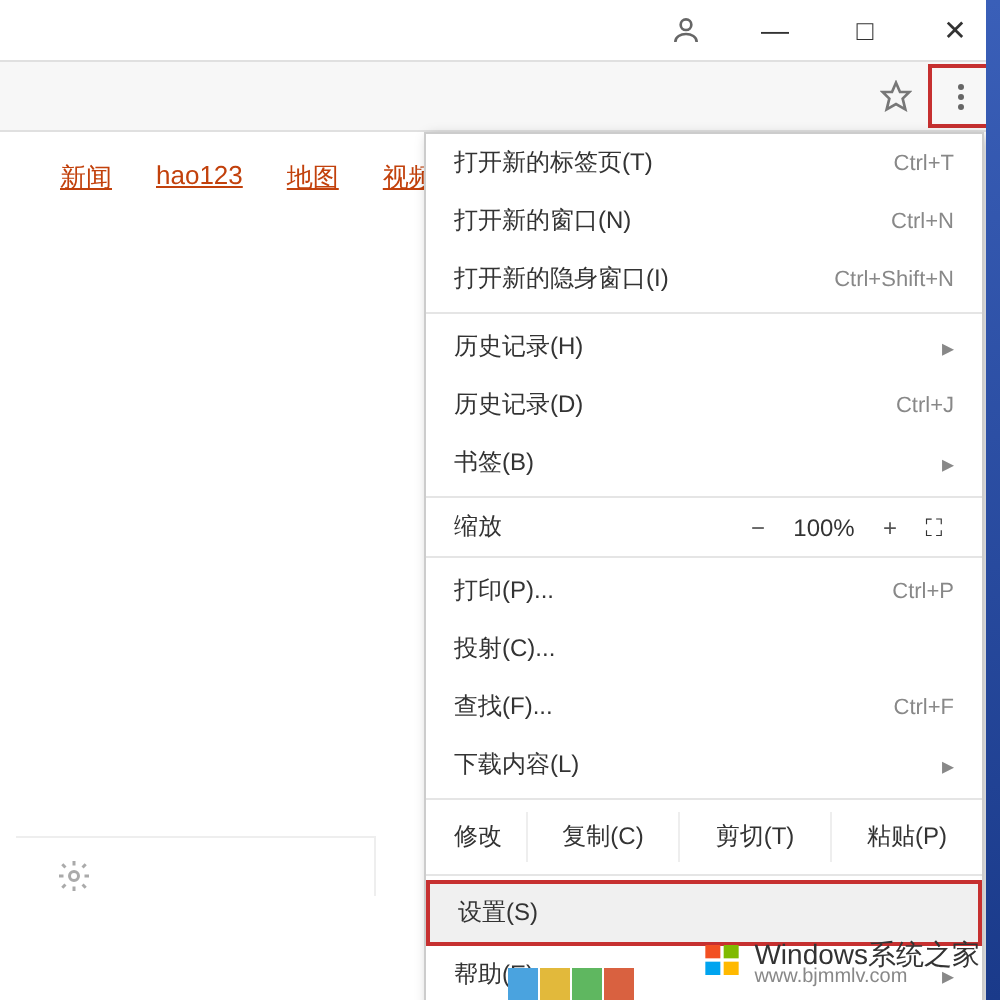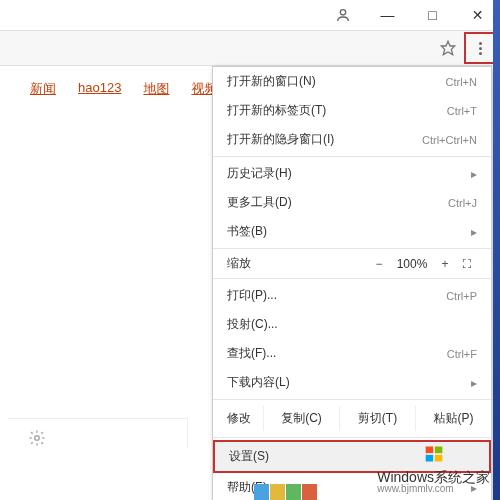--- a/index.html
+++ b/index.html
@@ -32,21 +32,21 @@
 .zoom-row .fs { width: 20px; text-align: center; }
 .edit-row { display: flex; align-items: center; padding: 4px 0; }
 .edit-row .elabel { width: 50px; padding-left: 14px; }
 .edit-row .ebtn { flex: 1; text-align: center; border-left: 1px solid #eee; padding: 4px 0; }
 .highlighted { border: 2px solid #c63030; background: #f0f0f0; }
 
 .gear-corner { position: absolute; left: 8px; bottom: 52px; width: 30px; height: 30px; color: #999; display: flex; align-items: center; justify-content: center; border-top: 1px solid #eee; border-right: 1px solid #eee; padding-top: 8px; width: 180px; justify-content: flex-start; padding-left: 20px; }
 
 .right-strip { position: absolute; right: 0; top: 0; width: 7px; height: 100%; background: linear-gradient(#3a5fb8, #1a3a8a); }
 
-.watermark { position: absolute; right: 10px; bottom: 6px; display: flex; align-items: center; gap: 6px; font-size: 14px; color: #333; flex-direction: column; }
+.watermark { position: absolute; right: 10px; bottom: 6px; display: flex; align-items: flex-start; gap: 6px; font-size: 14px; color: #333; }
 .watermark .win-icon { width: 20px; height: 20px; }
 .watermark .wm-sub { font-size: 10px; color: #888; display: block; }
 .wm-text { line-height: 1; }
 
 .color-blocks { position: absolute; left: 254px; bottom: 0; display: flex; gap: 1px; }
 .color-blocks div { width: 15px; height: 16px; }
 .cb1 { background: #4aa3df; } .cb2 { background: #e2b93b; } .cb3 { background: #5fb760; } .cb4 { background: #d96140; }
 </style>
 </head>
 <body>
@@ -81,38 +81,38 @@
 <div class="nav-links">
   <a>新闻</a>
   <a>hao123</a>
   <a>地图</a>
   <a>视频</a>
   <a>贴吧</a>
 </div>
 
 <div class="menu">
   <div class="menu-item">
+    <span class="label">打开新的标签页(T)</span>
+    <span class="shortcut">Ctrl+T</span>
+  </div>
+  <div class="menu-item">
     <span class="label">打开新的窗口(N)</span>
     <span class="shortcut">Ctrl+N</span>
   </div>
   <div class="menu-item">
-    <span class="label">打开新的标签页(T)</span>
-    <span class="shortcut">Ctrl+T</span>
-  </div>
-  <div class="menu-item">
     <span class="label">打开新的隐身窗口(I)</span>
-    <span class="shortcut">Ctrl+Ctrl+N</span>
+    <span class="shortcut">Ctrl+Shift+N</span>
   </div>
   <hr>
   <div class="menu-item">
     <span class="label">历史记录(H)</span>
     <span class="sub">▸</span>
   </div>
   <div class="menu-item">
-    <span class="label">更多工具(D)</span>
+    <span class="label">历史记录(D)</span>
     <span class="shortcut">Ctrl+J</span>
   </div>
   <div class="menu-item">
     <span class="label">书签(B)</span>
     <span class="sub">▸</span>
   </div>
   <hr>
   <div class="zoom-row">
     <span class="zlabel">缩放</span>
     <span class="zbtn">−</span>

